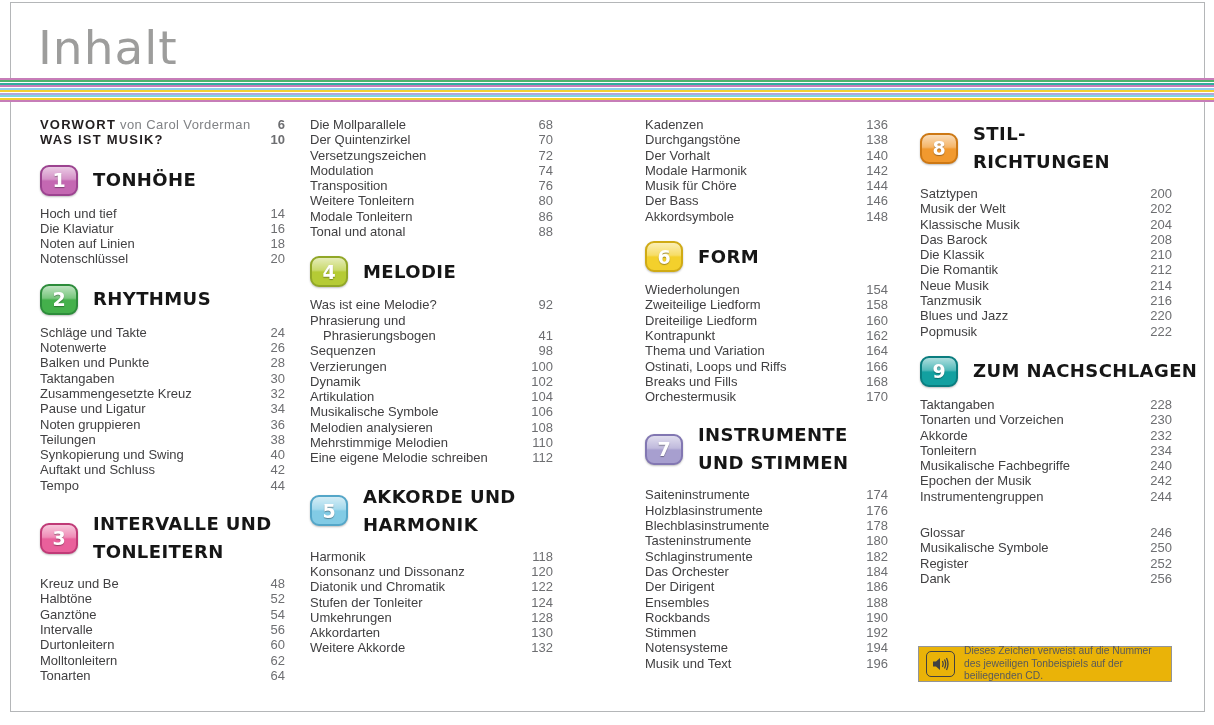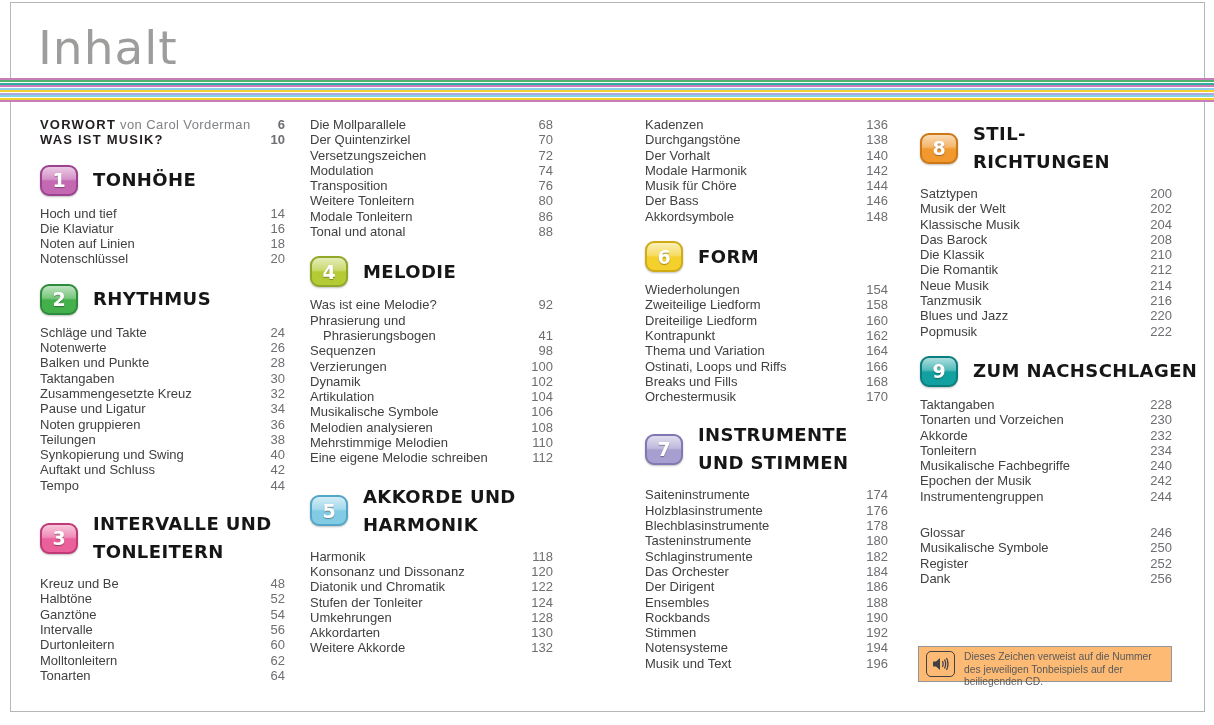--- a/index.html
+++ b/index.html
@@ -51,22 +51,22 @@
   }
   .stitle{
     margin-left:15px;
     font-family:"DejaVu Sans",sans-serif;font-weight:bold;
     font-size:18px;line-height:28px;color:#161616;letter-spacing:.4px;
     white-space:nowrap;
   }
   .gap{width:100%;}
   .note-box{
     position:absolute;left:918px;top:646px;width:254px;height:36px;
-    border:1px solid #939598;display:flex;
-    box-sizing:border-box;padding:4px 8px 4px 7px;background:#fdba74;
+    border:1px solid #939598;display:flex;align-items:center;
+    box-sizing:border-box;padding:4px 8px 4px 7px;background:#eab308;
   }
   .note-icon{
     width:27px;height:24px;border:1.6px solid #414042;border-radius:5px;
     flex:0 0 27px;display:flex;align-items:center;justify-content:center;
     margin-right:9px;
   }
   .note-text{
     font-size:10.3px;line-height:12.5px;color:#58595b;
   }
 </style>

